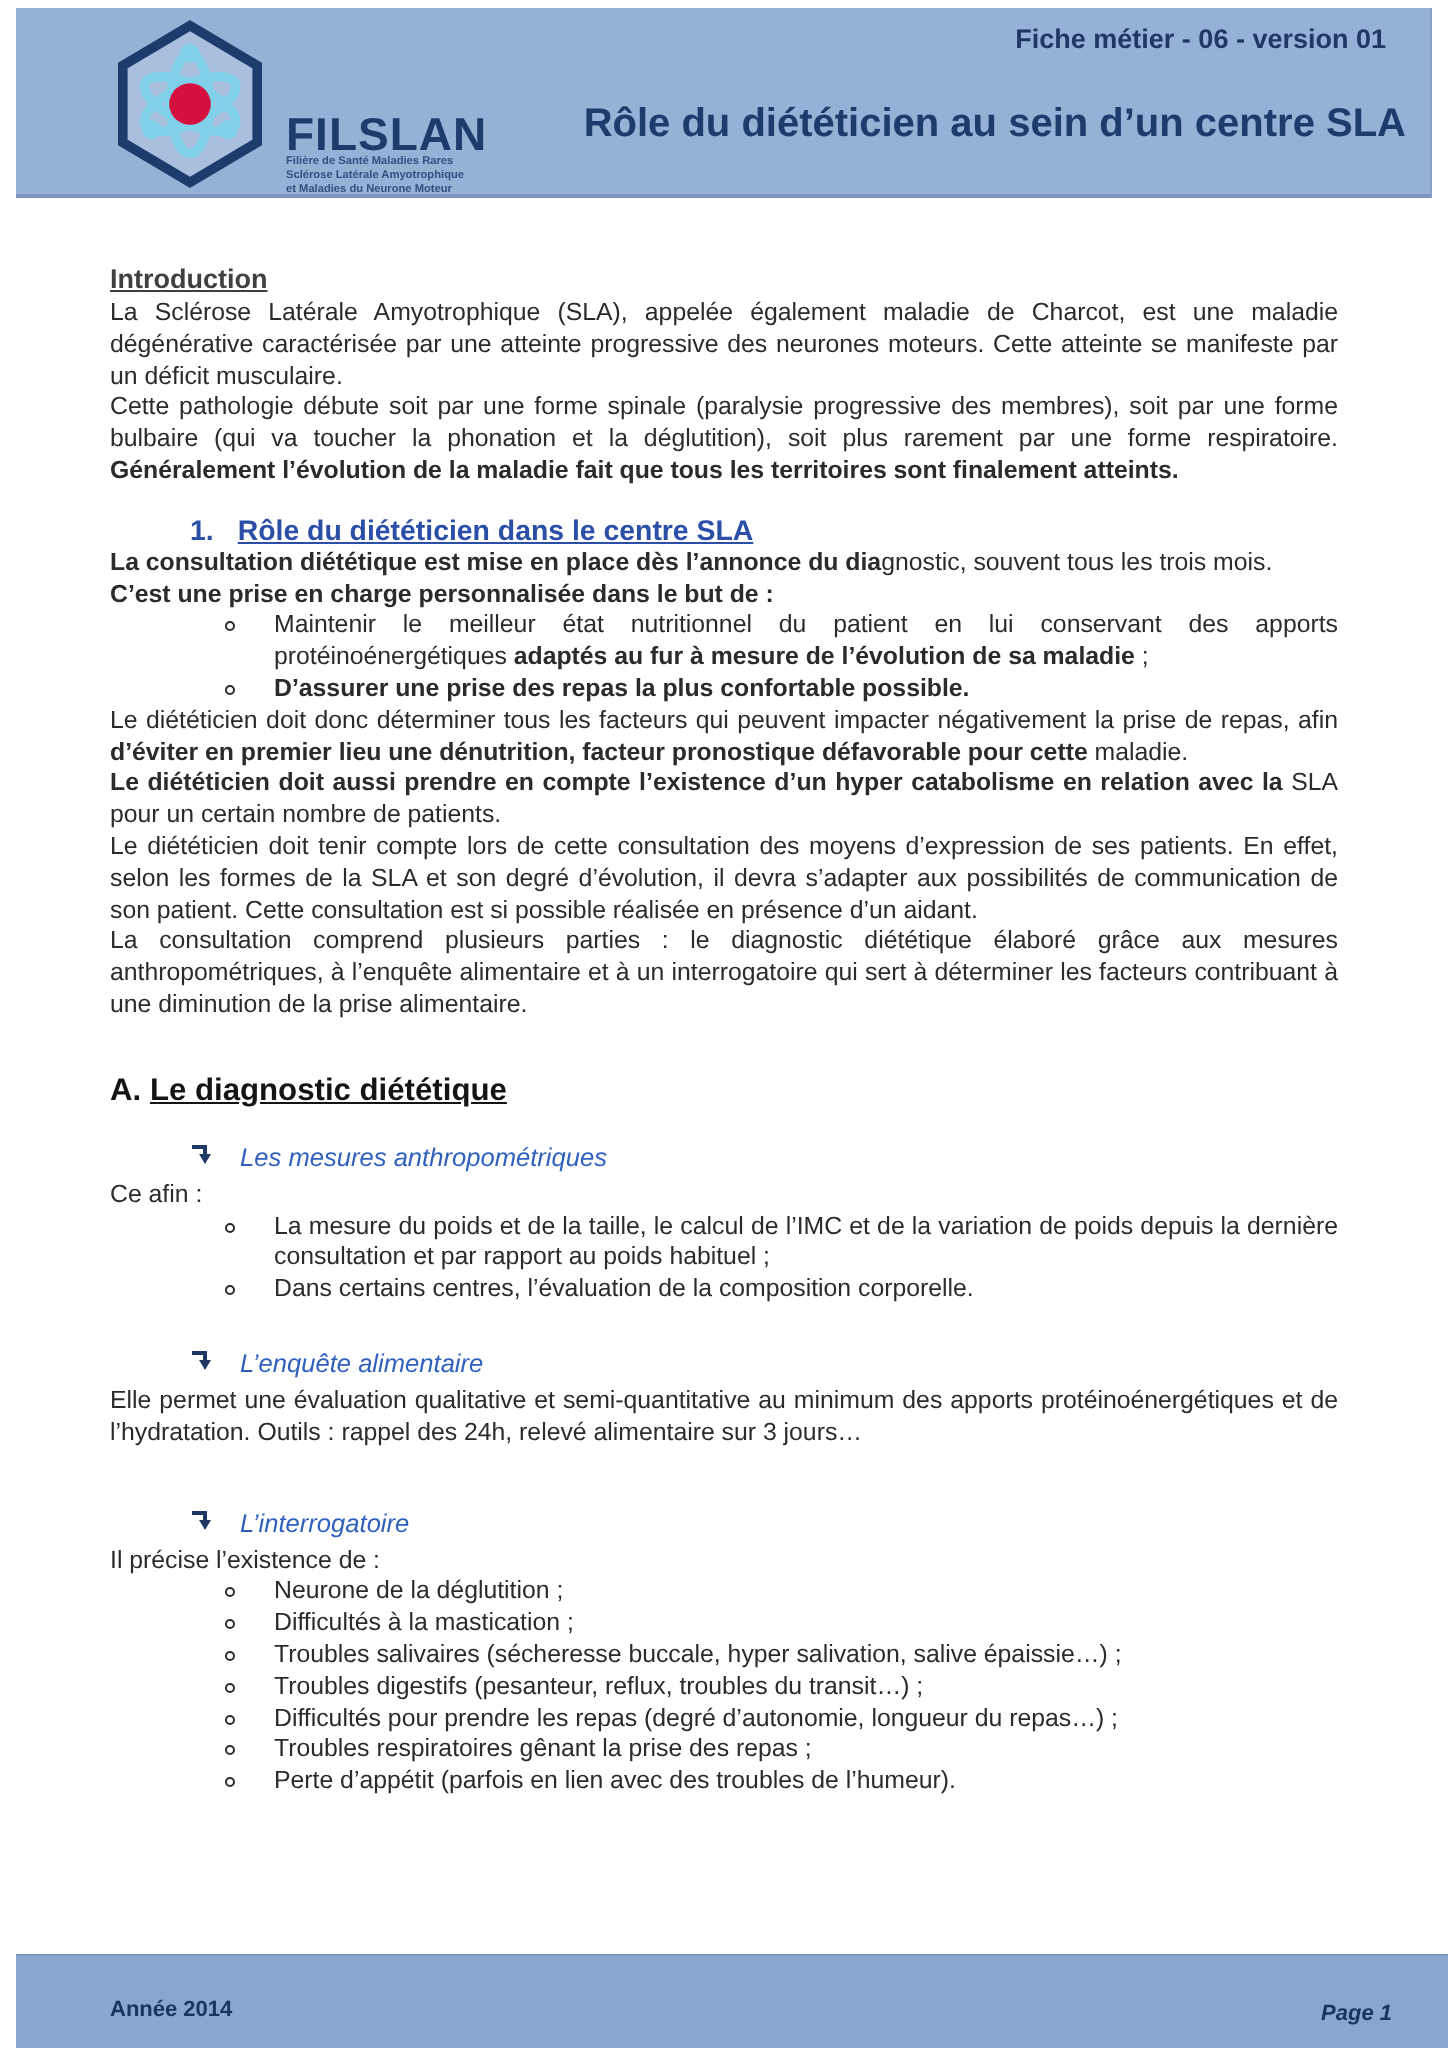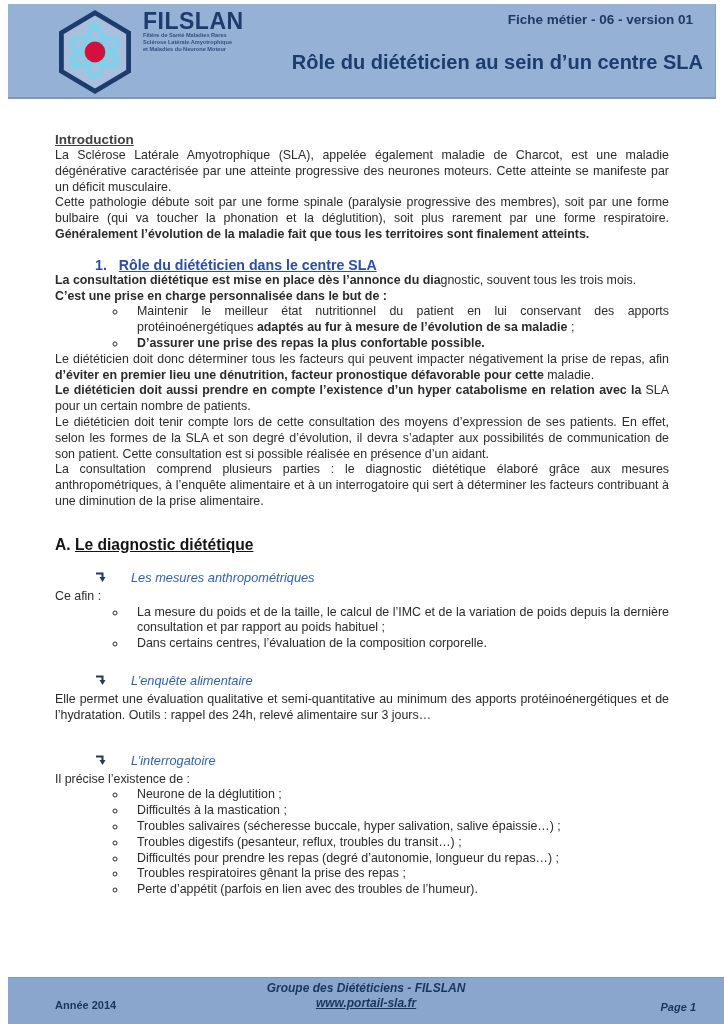--- a/index.html
+++ b/index.html
@@ -5,41 +5,41 @@
   html,body{margin:0;padding:0;}
   body{
     width:724px;height:1024px;position:relative;background:#ffffff;
     font-family:"Liberation Sans", sans-serif;overflow:hidden;
   }
   
   .header-band{
     position:absolute;top:4px;left:8px;right:8px;height:93px;
     background:#96b1d6;border-bottom:2px solid #7d96bd;border-right:1px solid #88a0c4;
   }
-  .logo-wrap{position:absolute;left:47px;top:6px;display:flex;align-items:flex-start;gap:8px;}
+  .logo-wrap{position:absolute;left:47px;top:6px;display:flex;align-items:flex-end;gap:8px;}
   .logo-name{font-size:23px;font-weight:bold;color:#1d3c6e;letter-spacing:.5px;line-height:22px;}
   .logo-tagline{font-size:5.6px;color:#31507f;line-height:7px;font-weight:bold;}
   .badge{position:absolute;top:8px;right:22px;font-size:13.5px;font-weight:bold;color:#1f3864;}
   .doc-title{position:absolute;top:47px;left:225px;right:12px;text-align:right;
     font-size:20px;font-weight:bold;color:#1d3c6e;}
   
   .content{position:absolute;top:97px;left:55px;width:614px;color:#2b2b2b;}
   .h-intro{margin-top:35px;font-size:13.5px;font-weight:bold;color:#404040;
     text-decoration:underline;display:inline-block;}
   p.body{font-size:12.4px;line-height:15.8px;text-align:justify;margin:0;}
   .b{font-weight:bold;}
   .mt17{margin-top:17px;}
   .num-heading{margin:14px 0 0 40px;font-size:14.2px;font-weight:bold;color:#2b4ea6;}
   .num-heading .nh-num{margin-right:12px;}
   .num-heading .nh-title{text-decoration:underline;}
   ul.olist{margin:0;padding:0 0 0 72px;list-style-type:circle;}
   ul.olist li{font-size:12.4px;line-height:15.8px;text-align:justify;padding-left:10px;}
   .hA{margin-top:26px;font-size:15.6px;font-weight:bold;color:#141414;}
   .hA .hA-title{text-decoration:underline;}
-  .sub-heading{margin:15px 0 2px 40px;display:flex;align-items:center;gap:24px;}
+  .sub-heading{margin:15px 0 2px 40px;display:flex;align-items:center;gap:13px;}
   .sub-heading .sh-title{font-size:12.8px;font-style:italic;color:#3061bd;}
   .arrow-icon{flex:0 0 auto;}
   .mt10{margin-top:10px;}
   .mt14{margin-top:14px;}
   
   .footer-band{
     position:absolute;bottom:0;left:8px;right:0;height:46px;background:#8aa6cd;
     border-top:1px solid #7d96bd;color:#17365d;
   }
   .footer-left{position:absolute;left:47px;top:21px;font-size:11px;font-weight:bold;}
@@ -167,20 +167,16 @@
       <li>Troubles digestifs (pesanteur, reflux, troubles du transit…) ;</li>
       <li>Difficultés pour prendre les repas (degré d’autonomie, longueur du repas…) ;</li>
       <li>Troubles respiratoires gênant la prise des repas ;</li>
       <li>Perte d’appétit (parfois en lien avec des troubles de l’humeur).</li>
     </ul>
 
   </div>
 
   <div class="footer-band">
     <div class="footer-left">Année 2014</div>
-    <div class="footer-center">
-      <div class="fc1">Groupe des Diététiciens - FILSLAN</div>
-      <div class="fc2">www.portail-sla.fr</div>
-    </div>
     <div class="footer-right">Page 1</div>
   </div>
 
 </div>
 
 </body></html>

